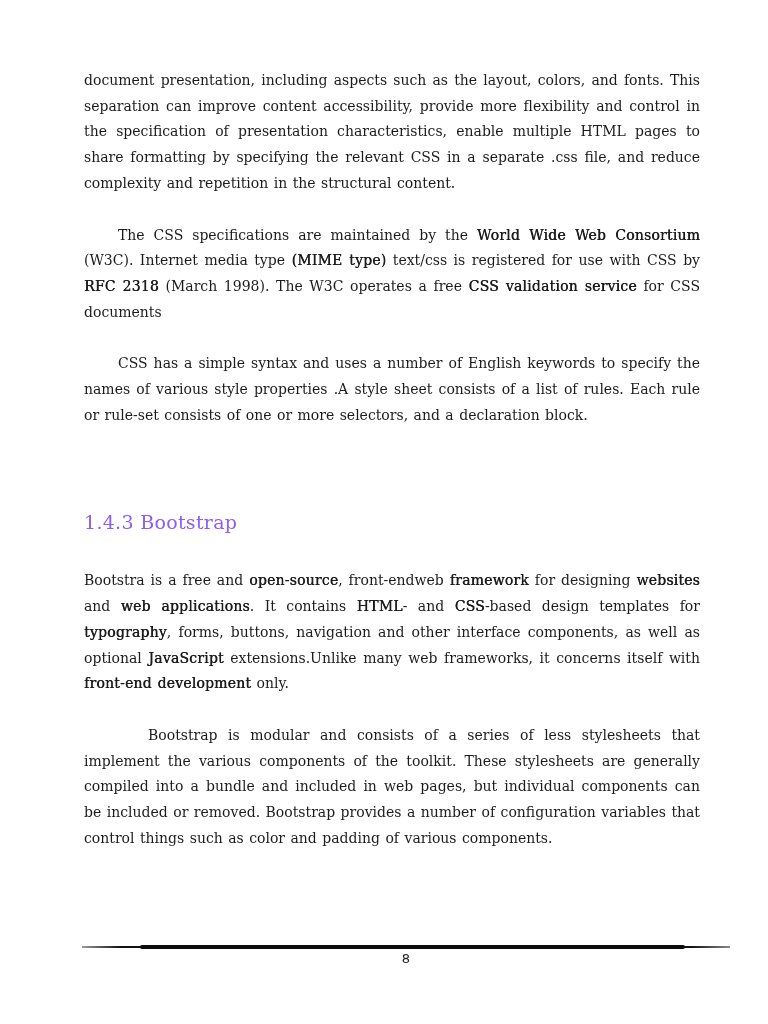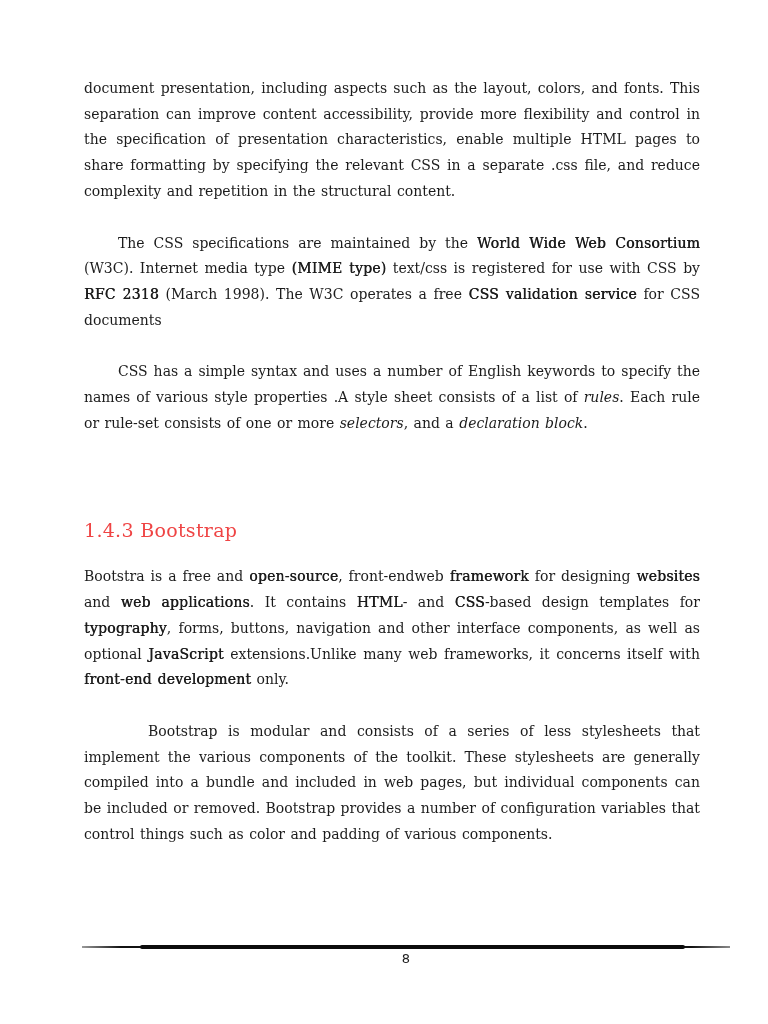--- a/index.html
+++ b/index.html
@@ -16,43 +16,43 @@
     overflow: hidden;
   }
   .page {
     position: absolute;
     inset: 0;
     background: #ffffff;
   }
   .content {
     position: absolute;
     left: 84px;
-    top: 76px;
+    top: 68px;
     width: 616px;
   }
   p.para {
     font-size: 14px;
     line-height: 25.7px;
     text-align: justify;
     margin: 0 0 26px 0;
     word-spacing: 1px;
   }
   p.indent-none  { text-indent: 0; }
   p.indent-small { text-indent: 34px; }
   p.indent-large { text-indent: 64px; }
   .seg-n { }
   .seg-a { text-shadow: 0.4px 0 0 currentColor; letter-spacing: 0.2px; }
-  .seg-i { font-style: italic; }
+  .seg-i { }
   h2.section-heading {
     font-size: 19px;
     font-weight: normal;
     line-height: 28px;
-    margin: 80px 0 20px 0;
+    margin: 80px 0 32px 0;
     letter-spacing: 0.3px;
-    color: #ef4444;
+    color: #8b5cf6;
   }
   .footer-rule {
     position: absolute;
     top: 946px;
     left: 82px;
     width: 648px;
     height: 2px;
     background: linear-gradient(90deg, #9a9a9a 0%, #111 6%, #111 94%, #8a8a8a 100%);
   }
   .footer-rule .rule-thick {

